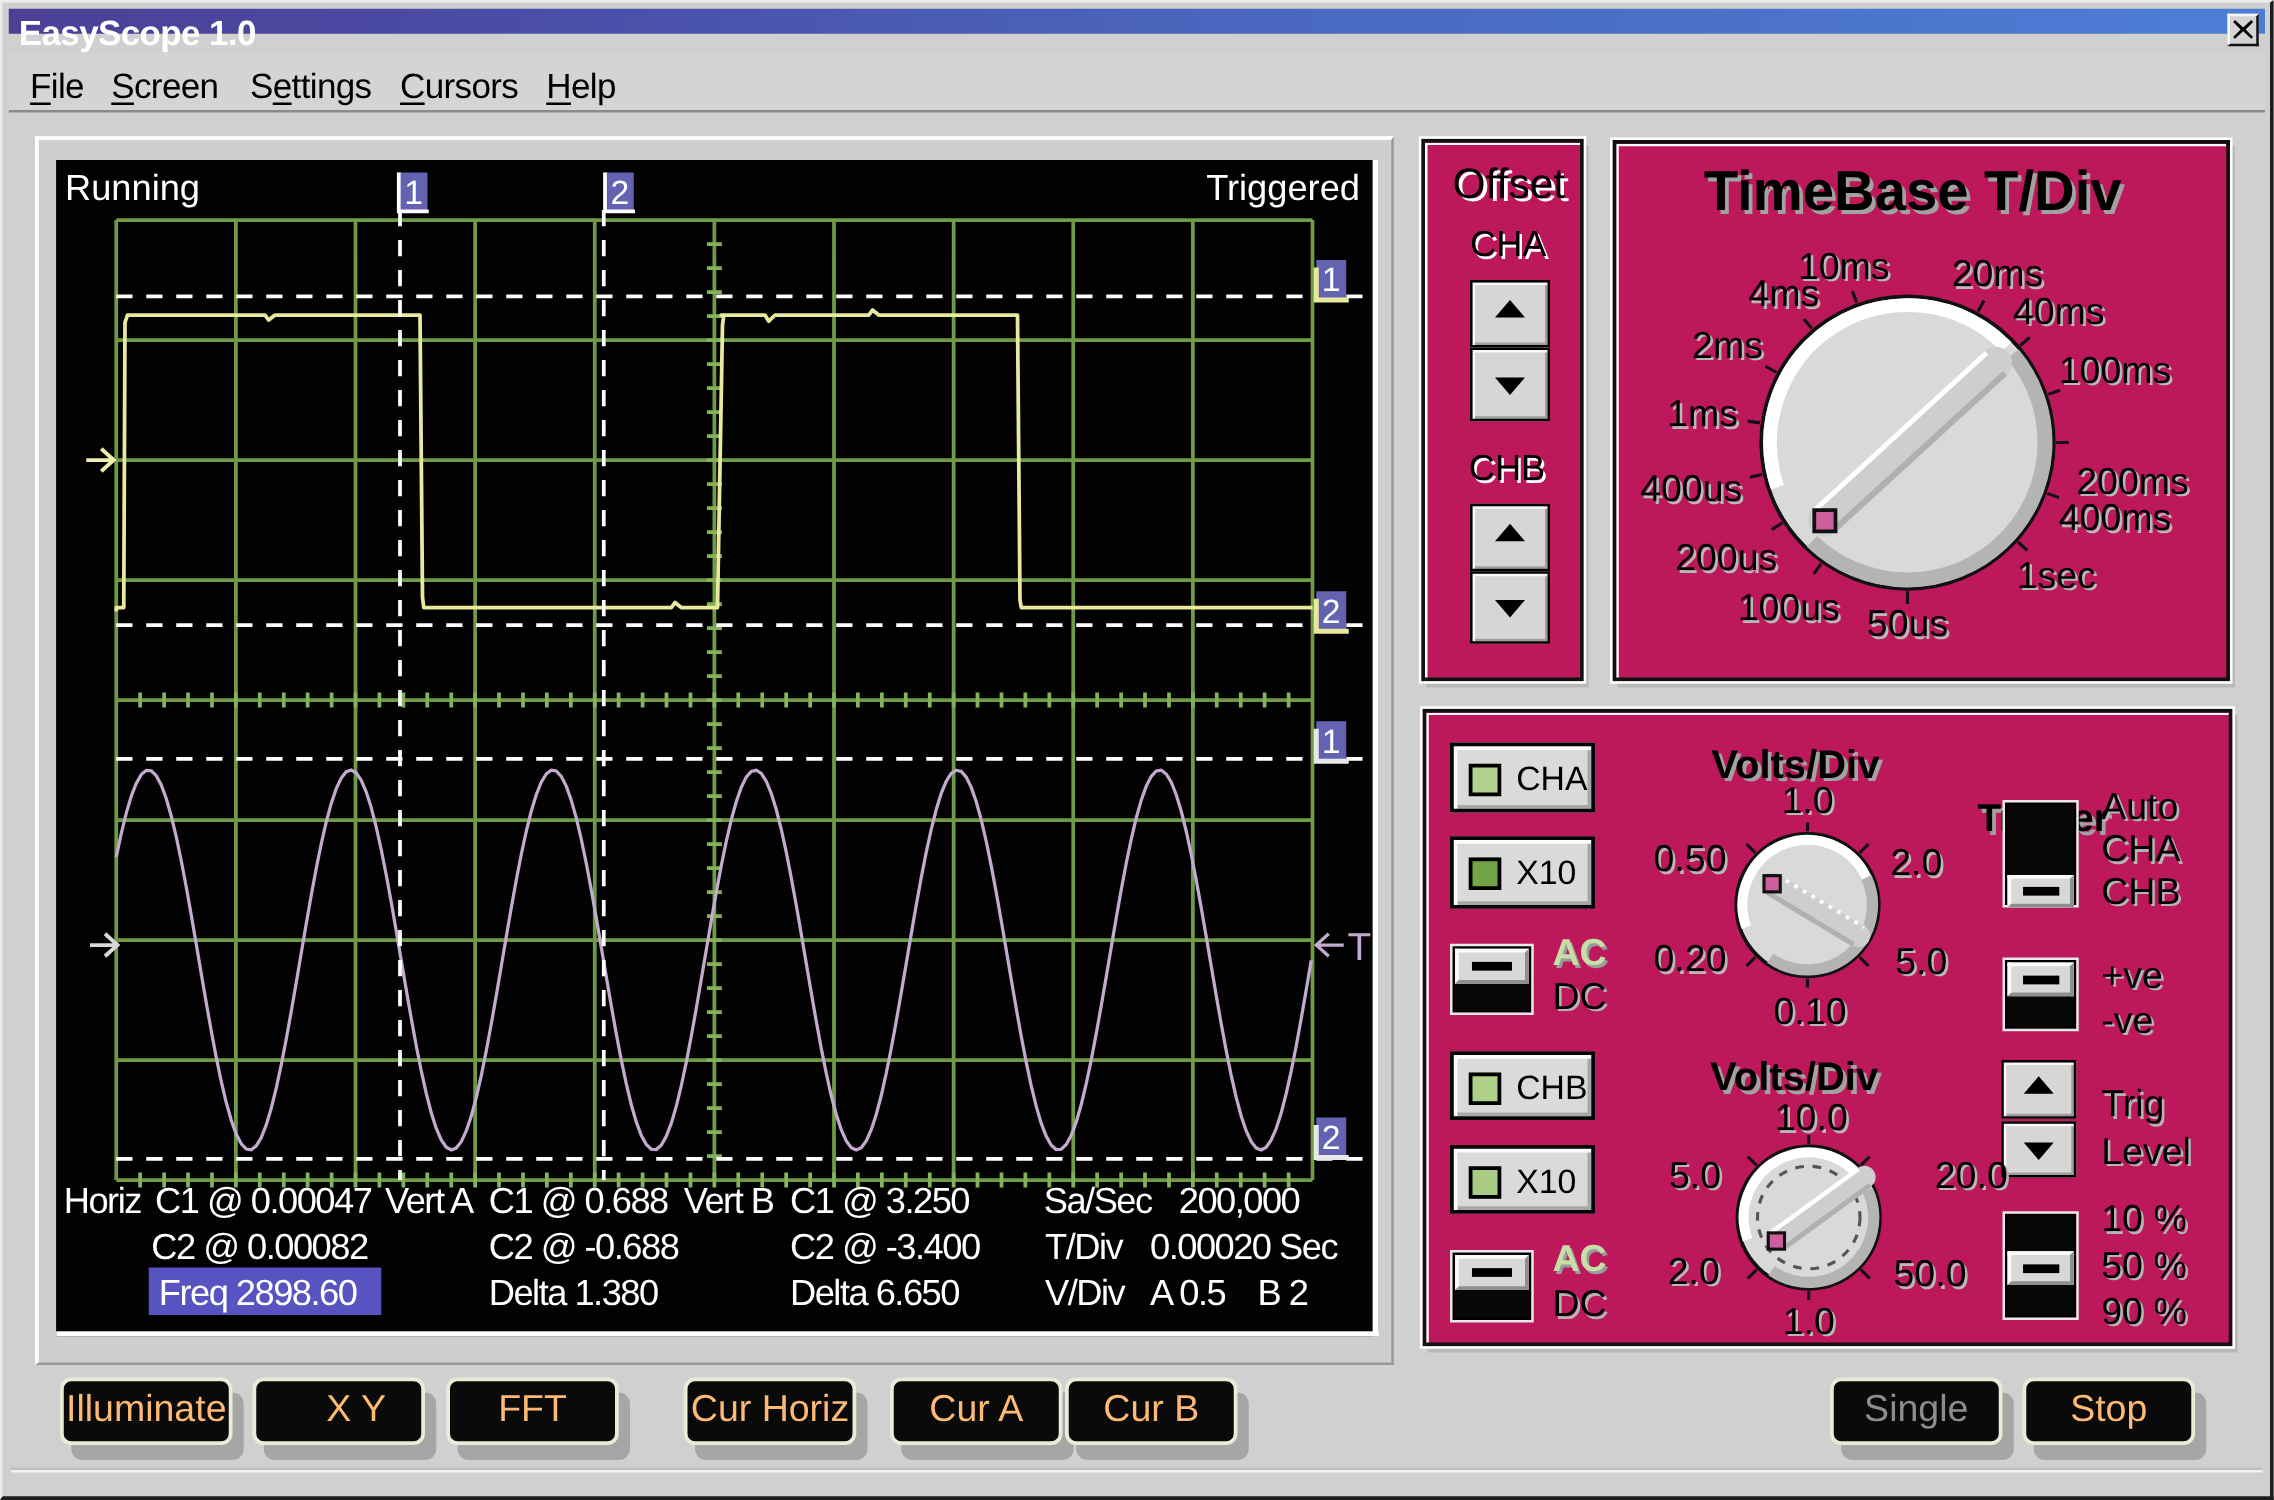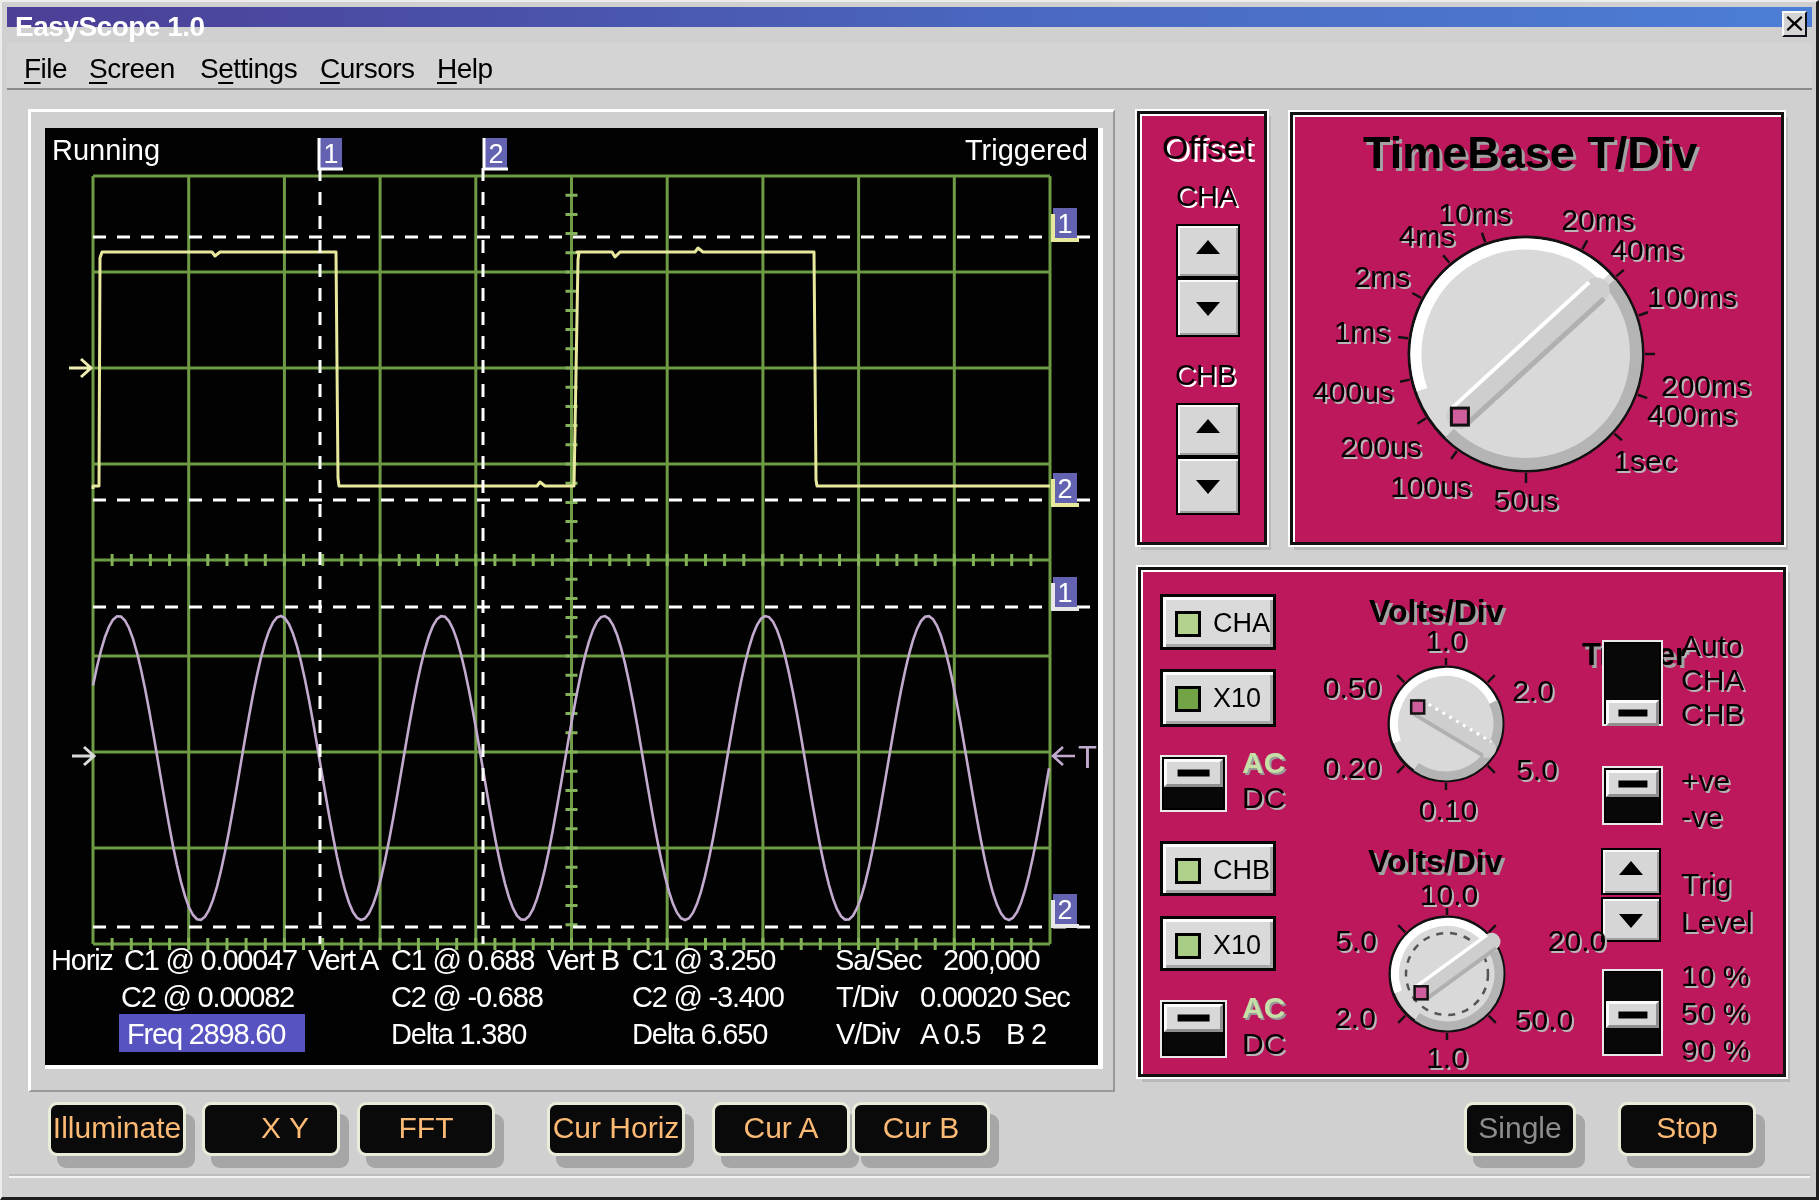--- a/index.html
+++ b/index.html
@@ -269,14 +269,14 @@
 <div class="klbl" style="left:1355px;top:1018px;">2.0</div>
 <div class="klbl" style="left:1544px;top:1020px;">50.0</div>
 <div class="klbl" style="left:1447px;top:1058px;">1.0</div>
 
 <div class="bbtn" style="left:48px;width:138px;">Illuminate</div>
 <div class="bbtn" style="left:202px;width:138px;padding-left:28px;">X Y</div>
 <div class="bbtn" style="left:357px;width:138px;">FFT</div>
 <div class="bbtn" style="left:547px;width:138px;">Cur Horiz</div>
 <div class="bbtn" style="left:712px;width:138px;">Cur A</div>
 <div class="bbtn" style="left:852px;width:138px;">Cur B</div>
-<div class="bbtn" style="left:1464px;width:112px;color:#8d8d8d;">Single</div>
+<div class="bbtn" style="left:1464px;width:138px;color:#8d8d8d;">Single</div>
 <div class="bbtn" style="left:1618px;width:138px;">Stop</div>
 
 </body></html>

